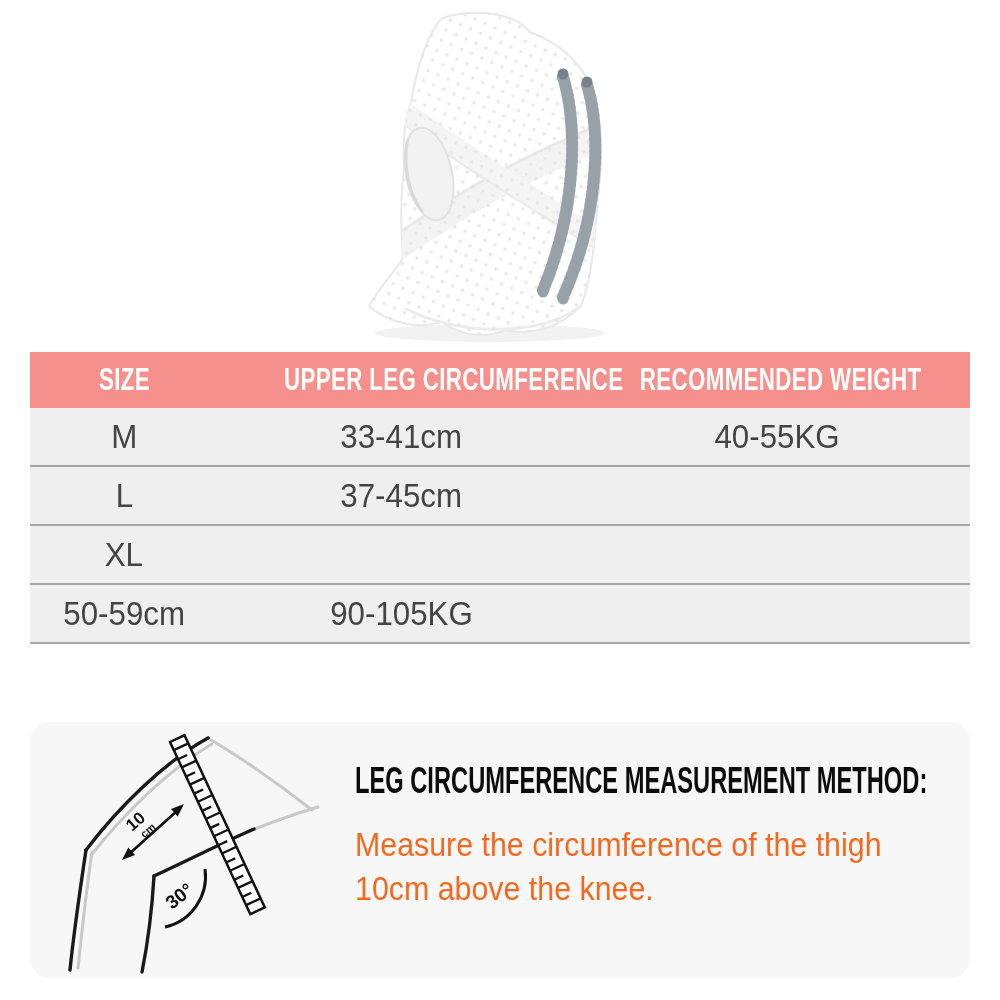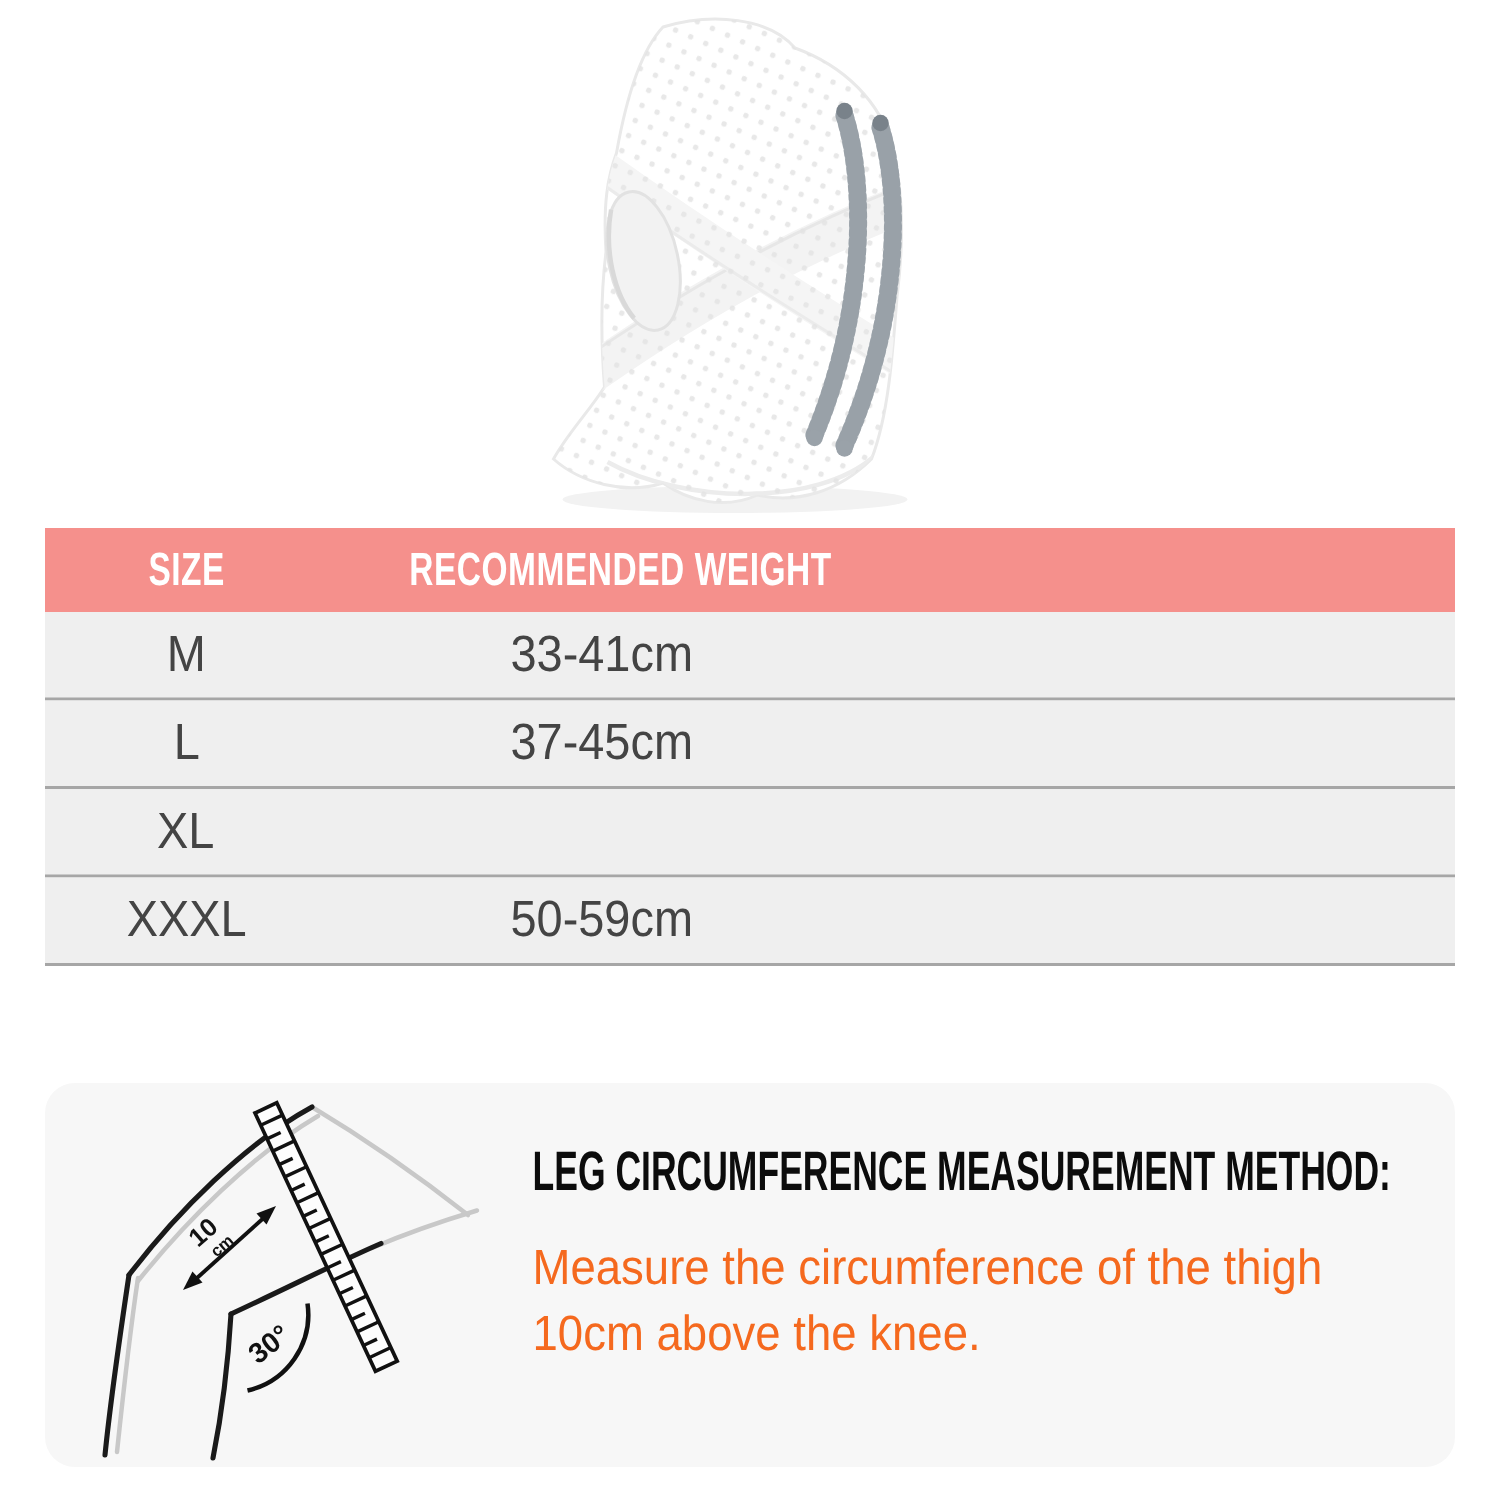--- a/index.html
+++ b/index.html
@@ -71,36 +71,38 @@
         <circle cx="242" cy="76" r="5.5" fill="#79828a" stroke="none"></circle>
         <circle cx="198" cy="286" r="5.5" fill="#9aa2a9" stroke="none"></circle>
         <circle cx="218" cy="293" r="5.5" fill="#9aa2a9" stroke="none"></circle>
       </g>
     </svg>
   </div>
 
   <div class="size-table">
     <div class="thead">
       <div class="th"><span class="cond">SIZE</span></div>
+      <div class="th"><span class="cond">UPPER LEG CIRCUMFERENCE</span></div>
       <div class="th"><span class="cond">RECOMMENDED WEIGHT</span></div>
     </div>
     <div class="trow">
       <div class="td"><span class="cell">M</span></div>
       <div class="td"><span class="cell">33-41cm</span></div>
+      <div class="td"><span class="cell">40-55KG</span></div>
     </div>
     <div class="trow">
       <div class="td"><span class="cell">L</span></div>
       <div class="td"><span class="cell">37-45cm</span></div>
     </div>
     <div class="trow">
       <div class="td"><span class="cell">XL</span></div>
     </div>
     <div class="trow">
-      <div class="td"><span class="cell">XXXL</span></div>
       <div class="td"><span class="cell">50-59cm</span></div>
+      <div class="td"><span class="cell">90-105KG</span></div>
     </div>
   </div>
 
   <div class="measure-panel">
     <svg class="leg-svg" width="300" height="246" viewBox="0 0 300 246" xmlns="http://www.w3.org/2000/svg">
 
       <g fill="none" stroke="#c8c8c8" stroke-width="3" stroke-linecap="round">
         <path d="M34,124 C66,84 110,40 154,14"></path>
         <path d="M150,8 C190,32 226,58 254,80"></path>
         <path d="M190,102 C218,90 240,83 260,77"></path>

